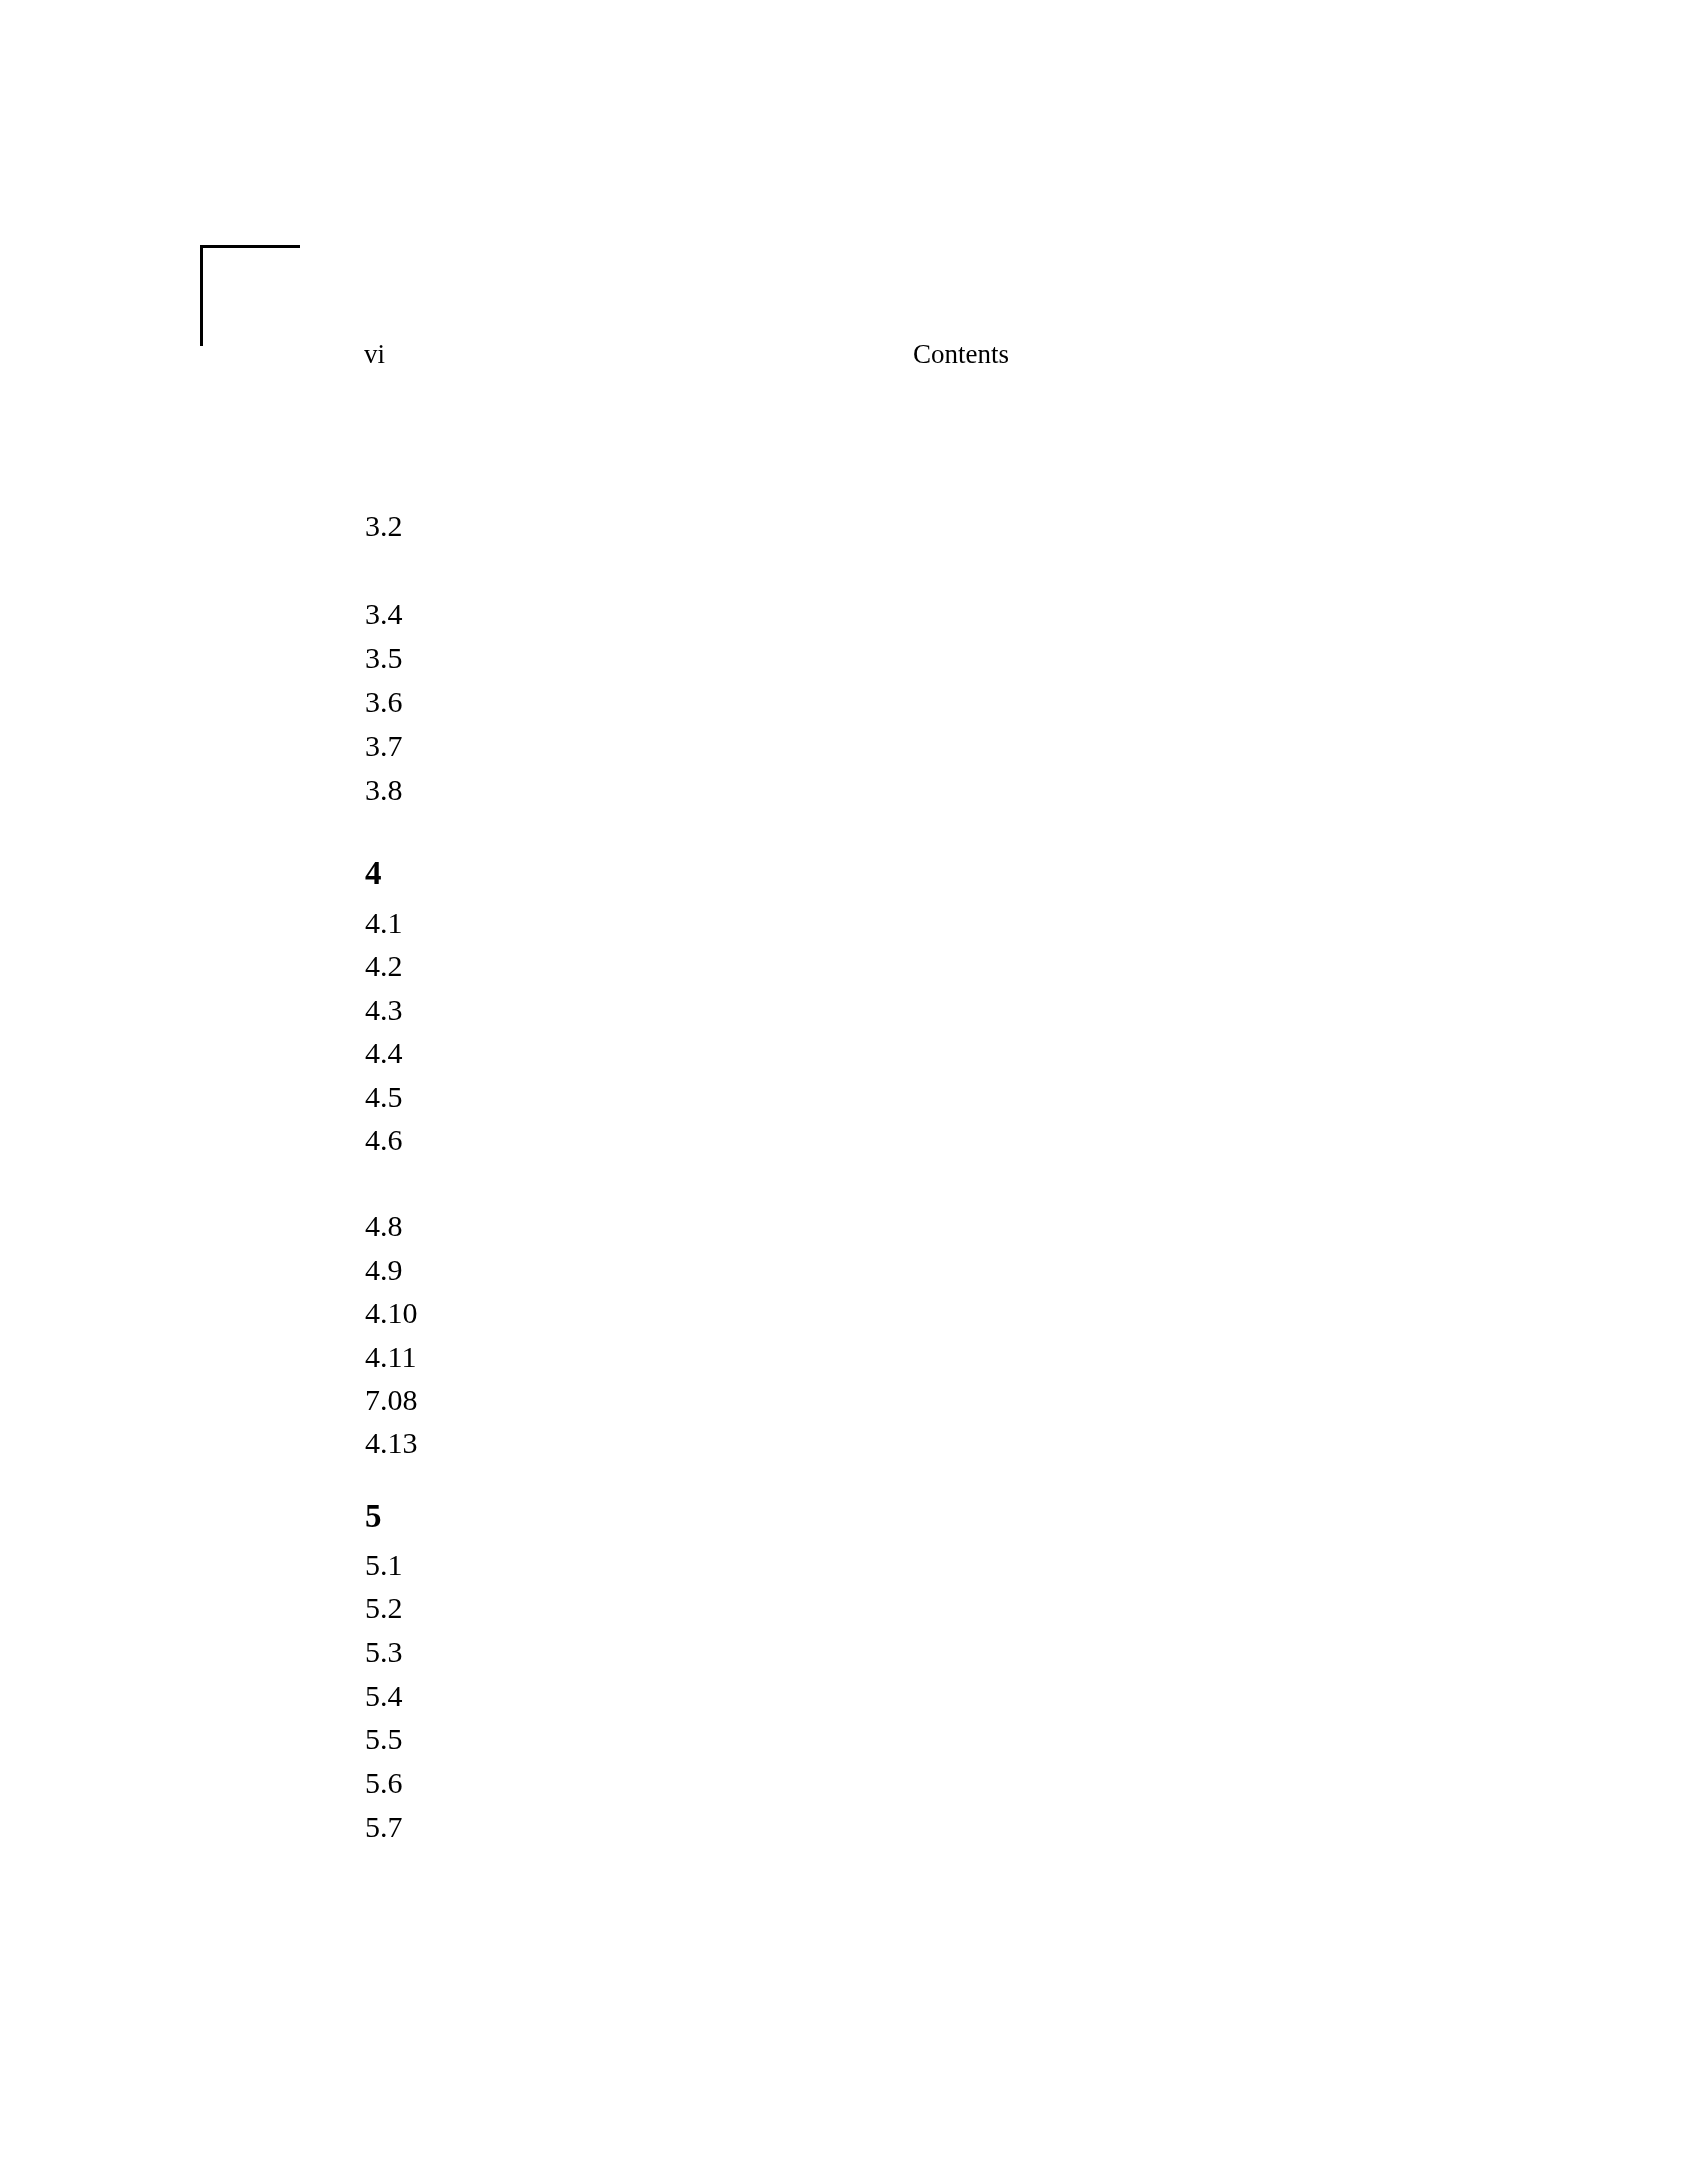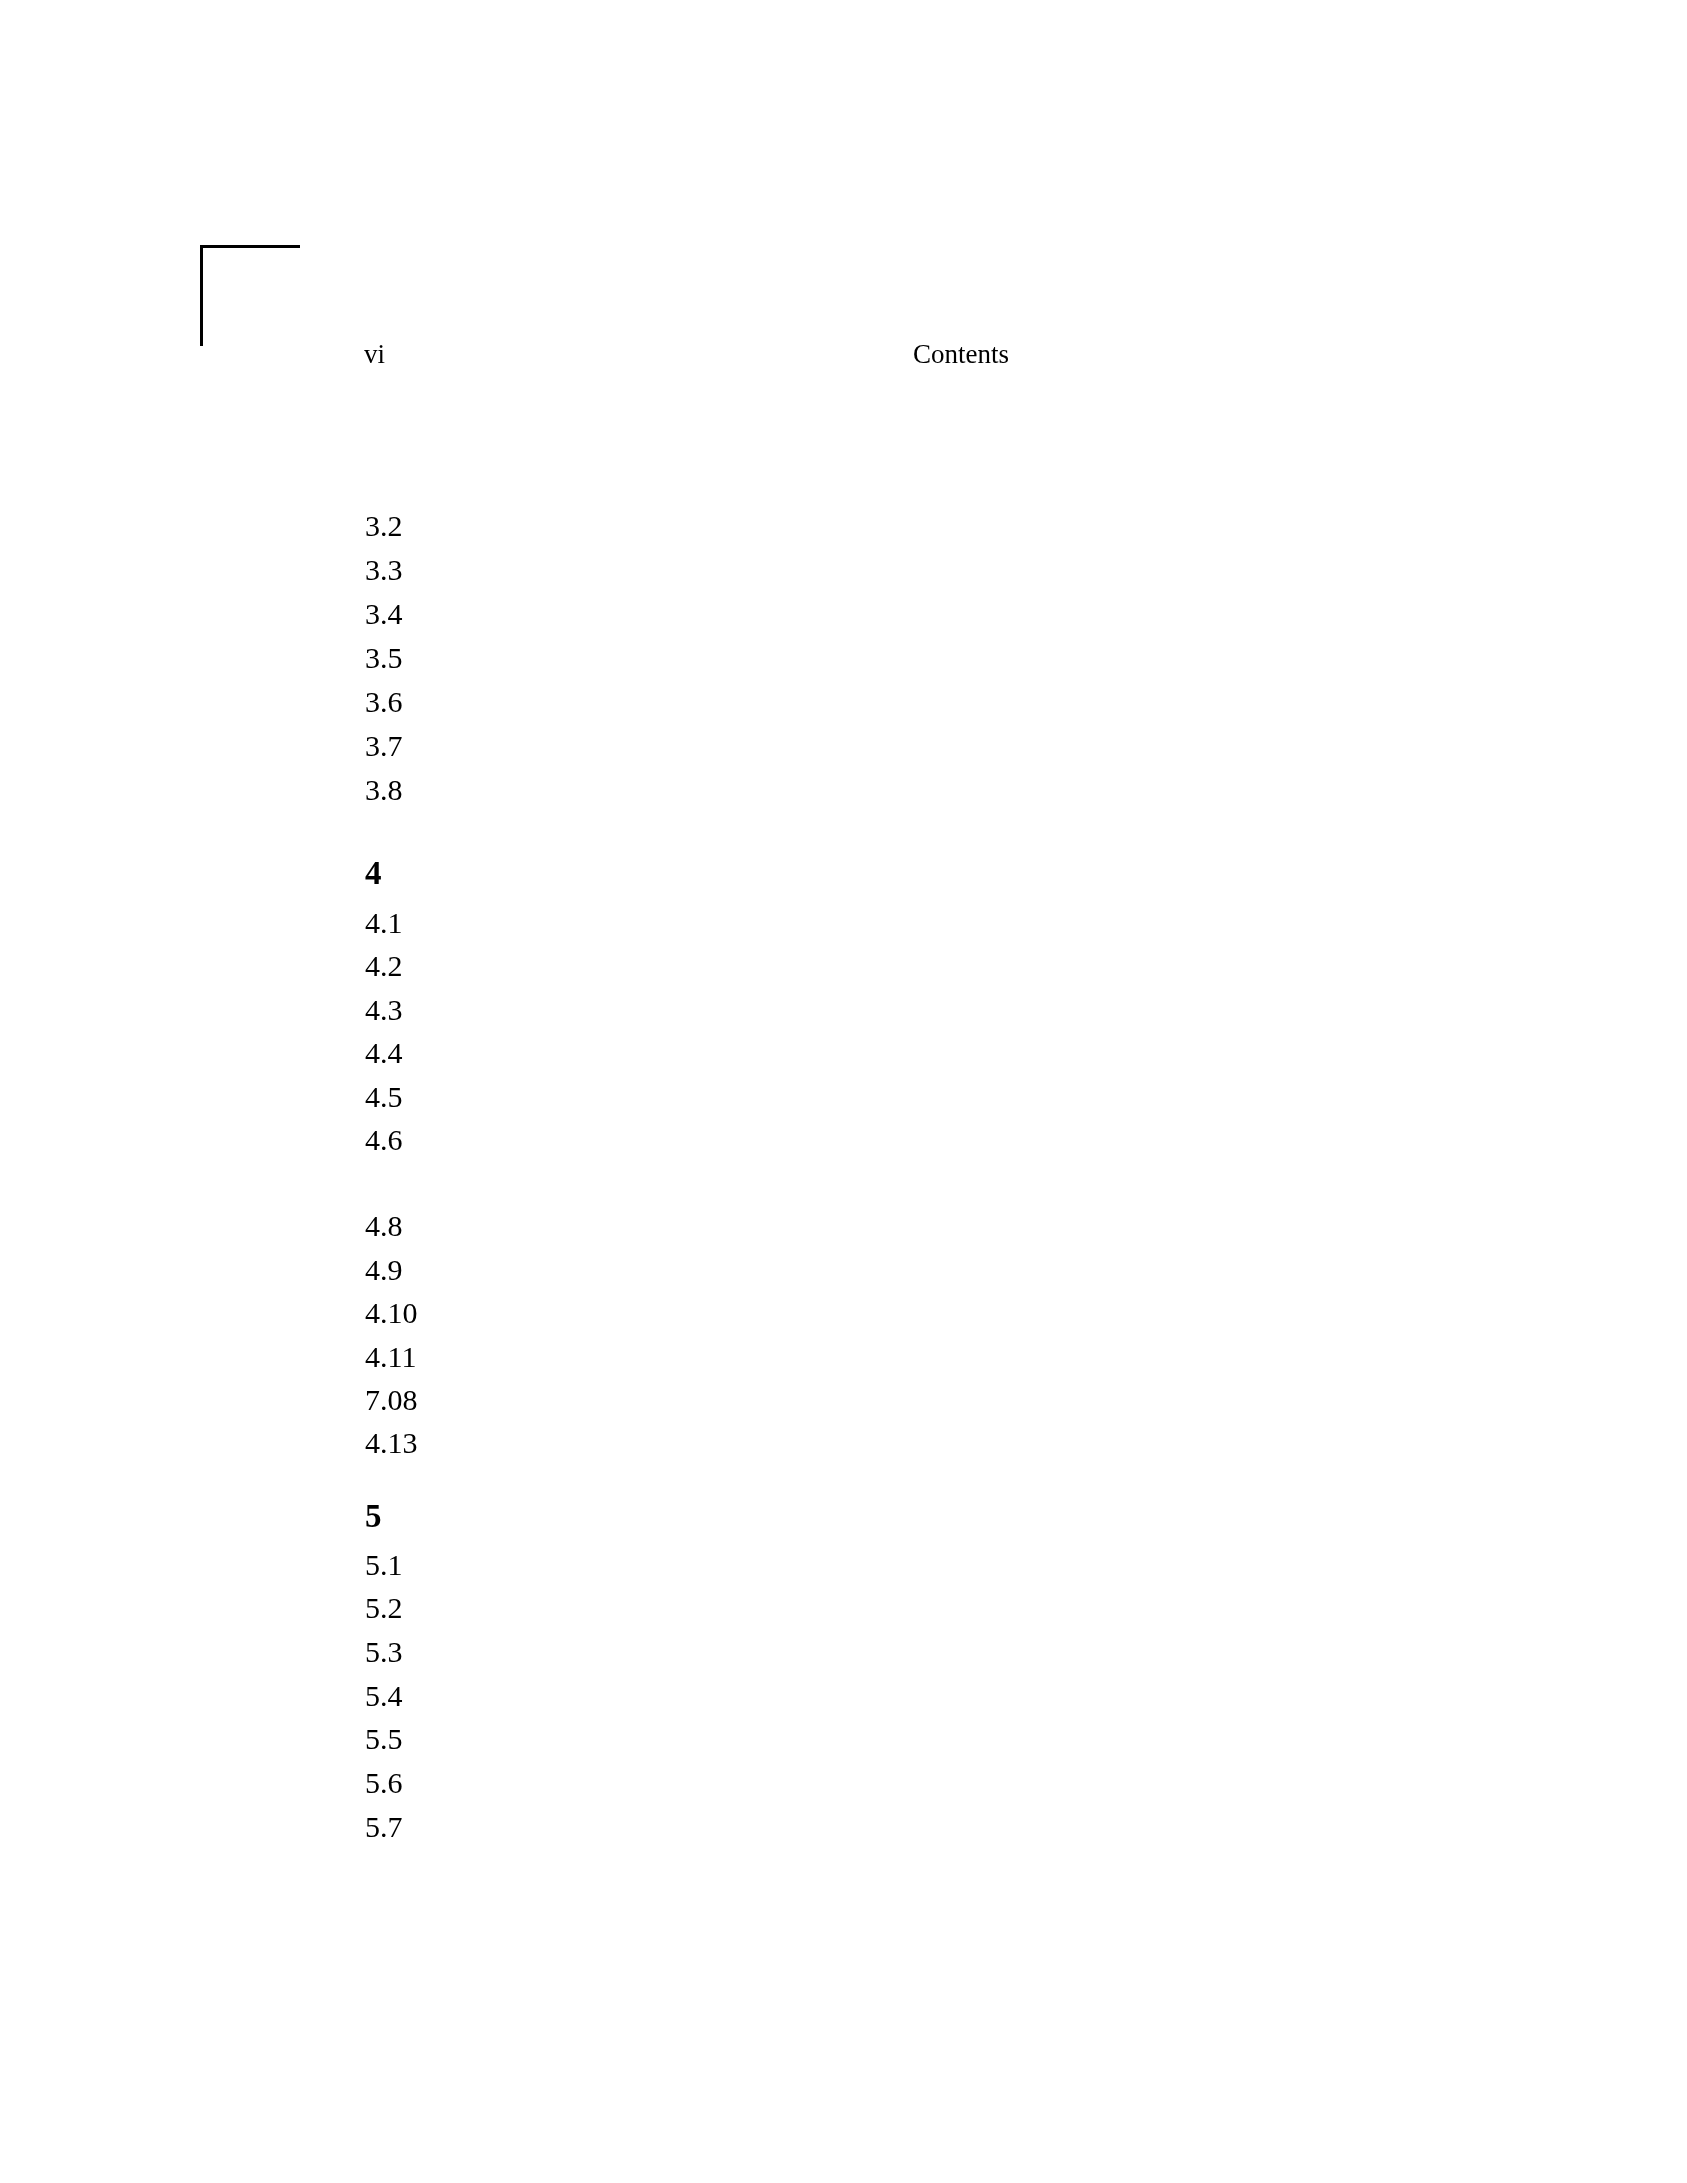--- a/index.html
+++ b/index.html
@@ -57,25 +57,20 @@
   <span class="running-head head-left">vi</span>
 
   <span class="running-head head-right">Contents</span>
 
   <div class="toc">
       <div class="row" style="top: 503px;">
         <span class="num">3.2</span>
         <span class="title">Introduction to User-Defined Datatypes</span>
         <span class="page">101</span>
       </div>
-      <div class="row" style="top: 547px;">
-        <span class="num">3.3</span>
-        <span class="title">Datatype Constructors</span>
-        <span class="page">105</span>
-      </div>
       <div class="row" style="top: 591px;">
         <span class="num">3.4</span>
         <span class="title">Use of Derived Datatypes</span>
         <span class="page">123</span>
       </div>
       <div class="row" style="top: 635px;">
         <span class="num">3.5</span>
         <span class="title">Address Function</span>
         <span class="page">128</span>
       </div>

